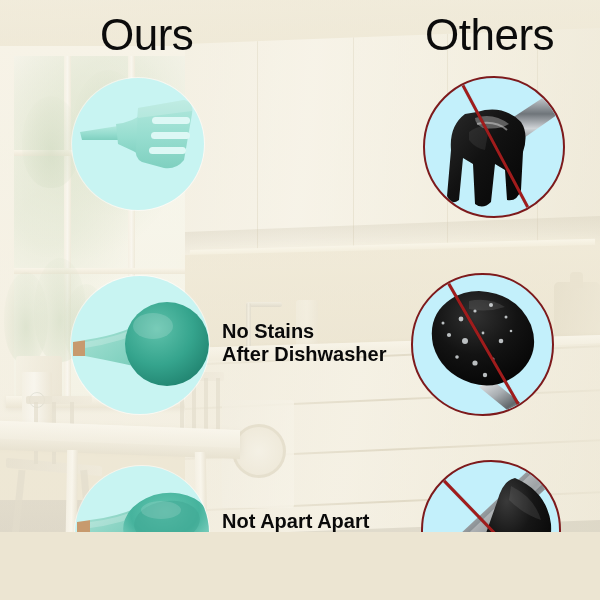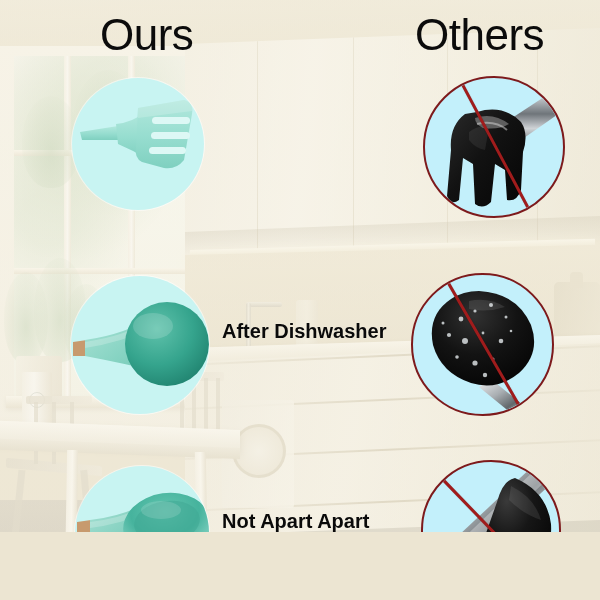--- a/index.html
+++ b/index.html
@@ -215,21 +215,21 @@
     position:absolute;
     color:#0b0b0b;
     font-size:44px;
     line-height:44px;
     font-weight:400;
     letter-spacing:-.5px;
     white-space:nowrap;
     font-family:"Liberation Sans", sans-serif;
   }
   #title-ours{ left:100px; top:13px; }
-  #title-others{ left:415px; top:13px; }
+  #title-others{ left:425px; top:13px; }
 
   
   .ours-circle{
     position:absolute;
     border-radius:50%;
     background:#c8f4f2;
     box-shadow:0 0 0 1px rgba(255,255,255,.55);
     overflow:hidden;
   }
   
@@ -429,20 +429,21 @@
 
       <path d="M14,64 Q56,58 82,40 L88,96 Q56,88 14,80 Z" fill="url(#mintB)"></path>
       <path d="M14,66 Q54,60 80,44 L80,52 Q52,66 14,72 Z" fill="#ffffff" opacity=".22"></path>
 
       <circle cx="96" cy="68" r="42" fill="url(#tealBowl)"></circle>
       <ellipse cx="82" cy="50" rx="20" ry="13" fill="#ffffff" opacity=".16"></ellipse>
     </svg>
   </div>
 
   <div class="label" style="left:222px; top:320px;">
+    <div>No Stains</div>
     <div>After Dishwasher</div>
   </div>
 
   <div class="others-circle" style="left:411px; top:273px; width:143px; height:143px;">
     <svg class="u-svg" width="143" height="143" viewBox="0 0 143 143">
       <defs>
         <linearGradient id="steel2" x1="0" y1="0" x2="1" y2="1">
           <stop offset="0%" stop-color="#eef0f1"></stop>
           <stop offset="35%" stop-color="#a9aeb2"></stop>
           <stop offset="60%" stop-color="#62686c"></stop>

